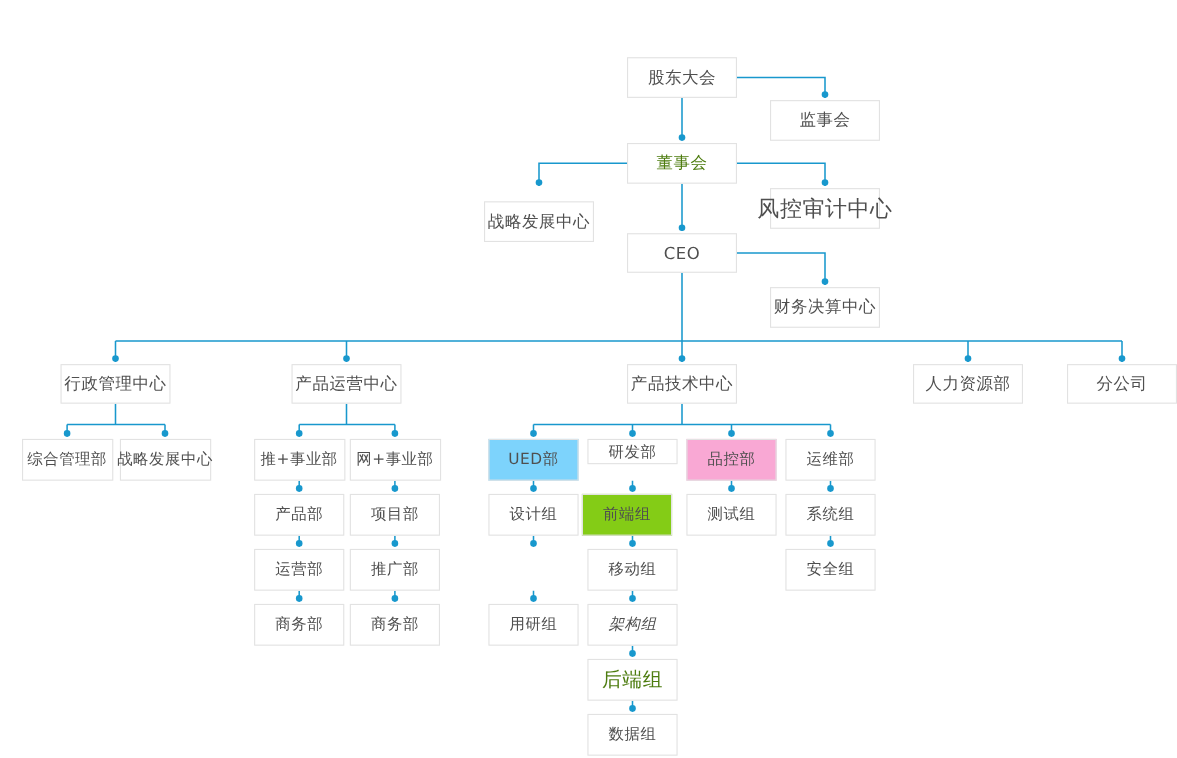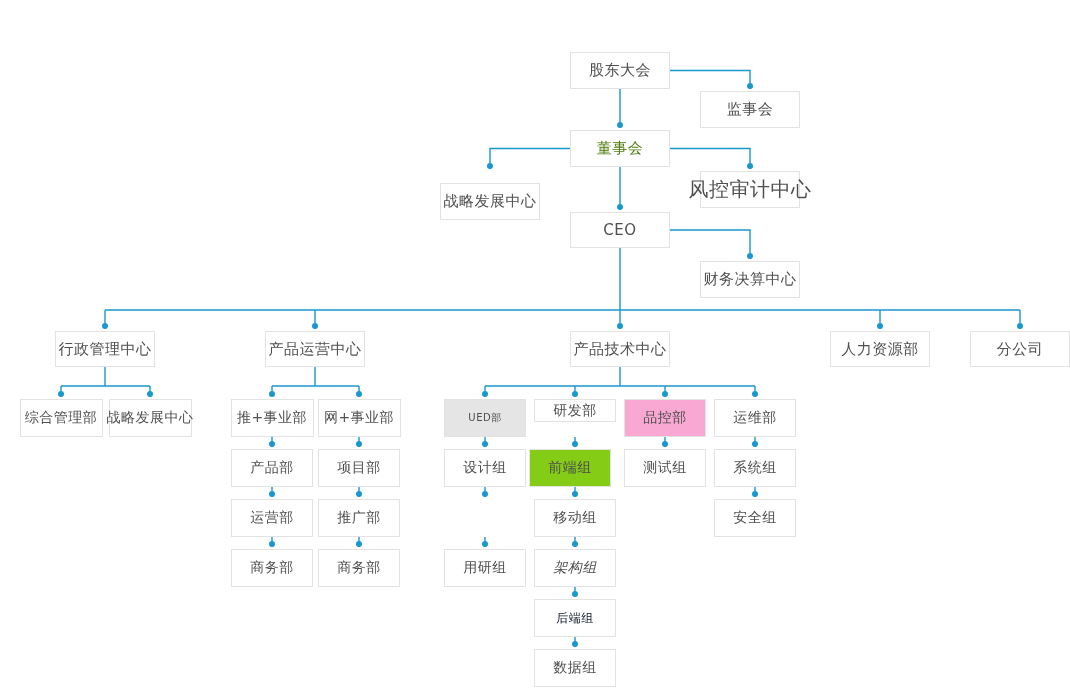--- a/index.html
+++ b/index.html
@@ -110,21 +110,21 @@
     </div>
     <div class="node" style="left: 108.5px; top: 399px; width: 83px; height: 38px; font-size: 14px; border-color: rgb(226, 226, 226); background: rgb(255, 255, 255); color: rgb(79, 79, 79);">
       <span>战略发展中心</span>
     </div>
     <div class="node" style="left: 230.5px; top: 399px; width: 83px; height: 38px; font-size: 14px; border-color: rgb(226, 226, 226); background: rgb(255, 255, 255); color: rgb(79, 79, 79);">
       <span>推+事业部</span>
     </div>
     <div class="node" style="left: 317.5px; top: 399px; width: 83px; height: 38px; font-size: 14px; border-color: rgb(226, 226, 226); background: rgb(255, 255, 255); color: rgb(79, 79, 79);">
       <span>网+事业部</span>
     </div>
-    <div class="node" style="left: 444px; top: 399px; width: 82px; height: 38px; font-size: 10px; border-color: rgb(226, 226, 226); background: #e5e5e5; color: rgb(79, 79, 79);">
+    <div class="node" style="left: 444px; top: 399px; width: 82px; height: 38px; font-size: 14px; border-color: rgb(226, 226, 226); background: #7dd3fc; color: rgb(79, 79, 79);">
       <span>UED部</span>
     </div>
     <div class="node" style="left: 534px; top: 399px; width: 82px; height: 23px; font-size: 14px; border-color: rgb(226, 226, 226); background: rgb(255, 255, 255); color: rgb(79, 79, 79);">
       <span>研发部</span>
     </div>
     <div class="node" style="left: 624px; top: 399px; width: 82px; height: 38px; font-size: 14px; border-color: rgb(226, 226, 226); background: #f9a8d4; color: rgb(79, 79, 79);">
       <span>品控部</span>
     </div>
     <div class="node" style="left: 714px; top: 399px; width: 82px; height: 38px; font-size: 14px; border-color: rgb(226, 226, 226); background: rgb(255, 255, 255); color: rgb(79, 79, 79);">
       <span>运维部</span>
@@ -164,19 +164,19 @@
     </div>
     <div class="node" style="left: 318px; top: 549px; width: 82px; height: 38px; font-size: 14px; border-color: rgb(226, 226, 226); background: rgb(255, 255, 255); color: rgb(79, 79, 79);">
       <span>商务部</span>
     </div>
     <div class="node" style="left: 444px; top: 549px; width: 82px; height: 38px; font-size: 14px; border-color: rgb(226, 226, 226); background: rgb(255, 255, 255); color: rgb(79, 79, 79);">
       <span>用研组</span>
     </div>
     <div class="node" style="left: 534px; top: 549px; width: 82px; height: 38px; font-size: 14px; border-color: rgb(226, 226, 226); background: rgb(255, 255, 255); color: rgb(79, 79, 79); font-style: italic;">
       <span>架构组</span>
     </div>
-    <div class="node" style="left: 534px; top: 599px; width: 82px; height: 38px; font-size: 12px; border-color: rgb(226, 226, 226); background: rgb(255, 255, 255); color: #0f172a;">
+    <div class="node" style="left: 534px; top: 599px; width: 82px; height: 38px; font-size: 18px; border-color: rgb(226, 226, 226); background: rgb(255, 255, 255); color: #4d7c0f;">
       <span>后端组</span>
     </div>
     <div class="node" style="left: 534px; top: 649px; width: 82px; height: 38px; font-size: 14px; border-color: rgb(226, 226, 226); background: rgb(255, 255, 255); color: rgb(79, 79, 79);">
       <span>数据组</span>
     </div>
   </div>
 
 </body></html>

